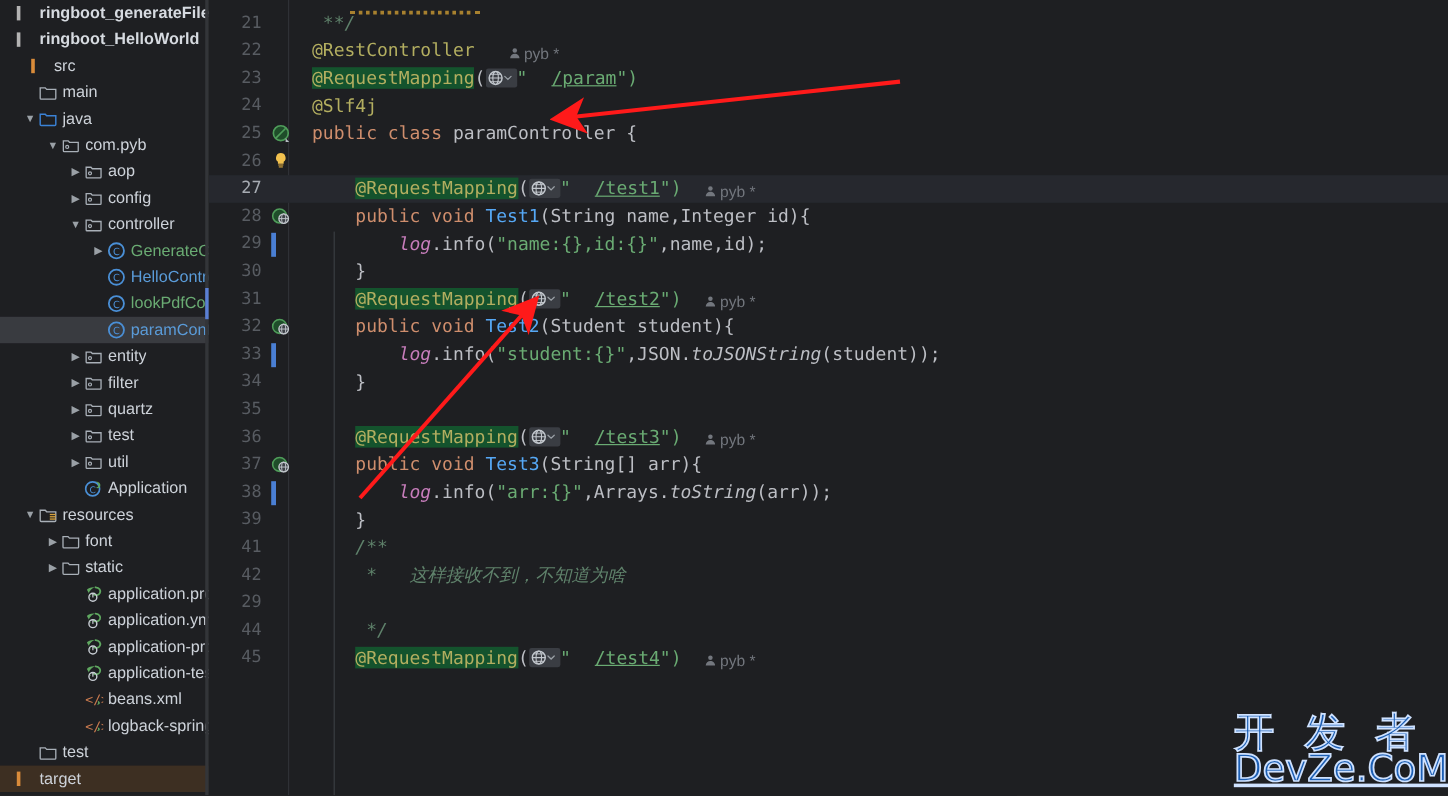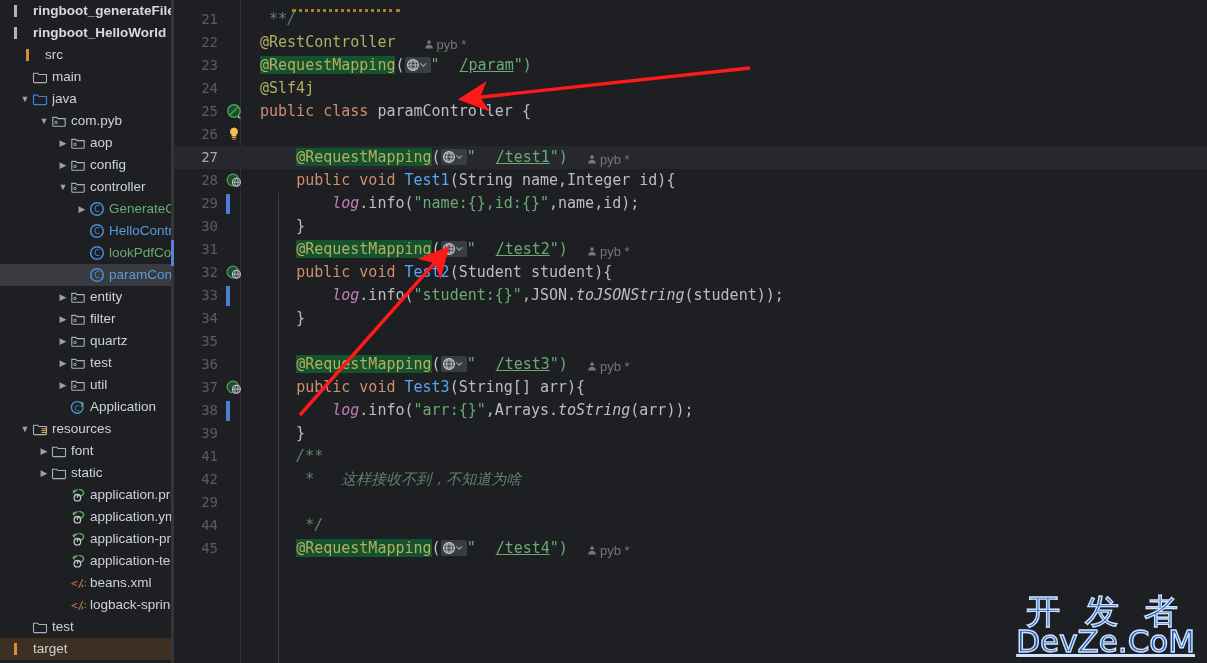--- a/index.html
+++ b/index.html
@@ -157,22 +157,22 @@
   #overlay {
     position: absolute;
     left: 0; top: 0;
     width: 1207px; height: 663px;
     pointer-events: none;
   }
 
   
   #watermark {
     position: absolute;
-    right: 12px; bottom: 6px;
-    text-align: center;
+    right: 0; bottom: 6px;
+    text-align: left;
     line-height: 1;
     pointer-events: none;
   }
   #wm-cn {
     font-size: 34px;
     letter-spacing: 7px;
     color: #1d5fb4;
     -webkit-text-stroke: 1.4px #cfe2ff;
     font-family: "DejaVu Sans", sans-serif;
     display: block;

